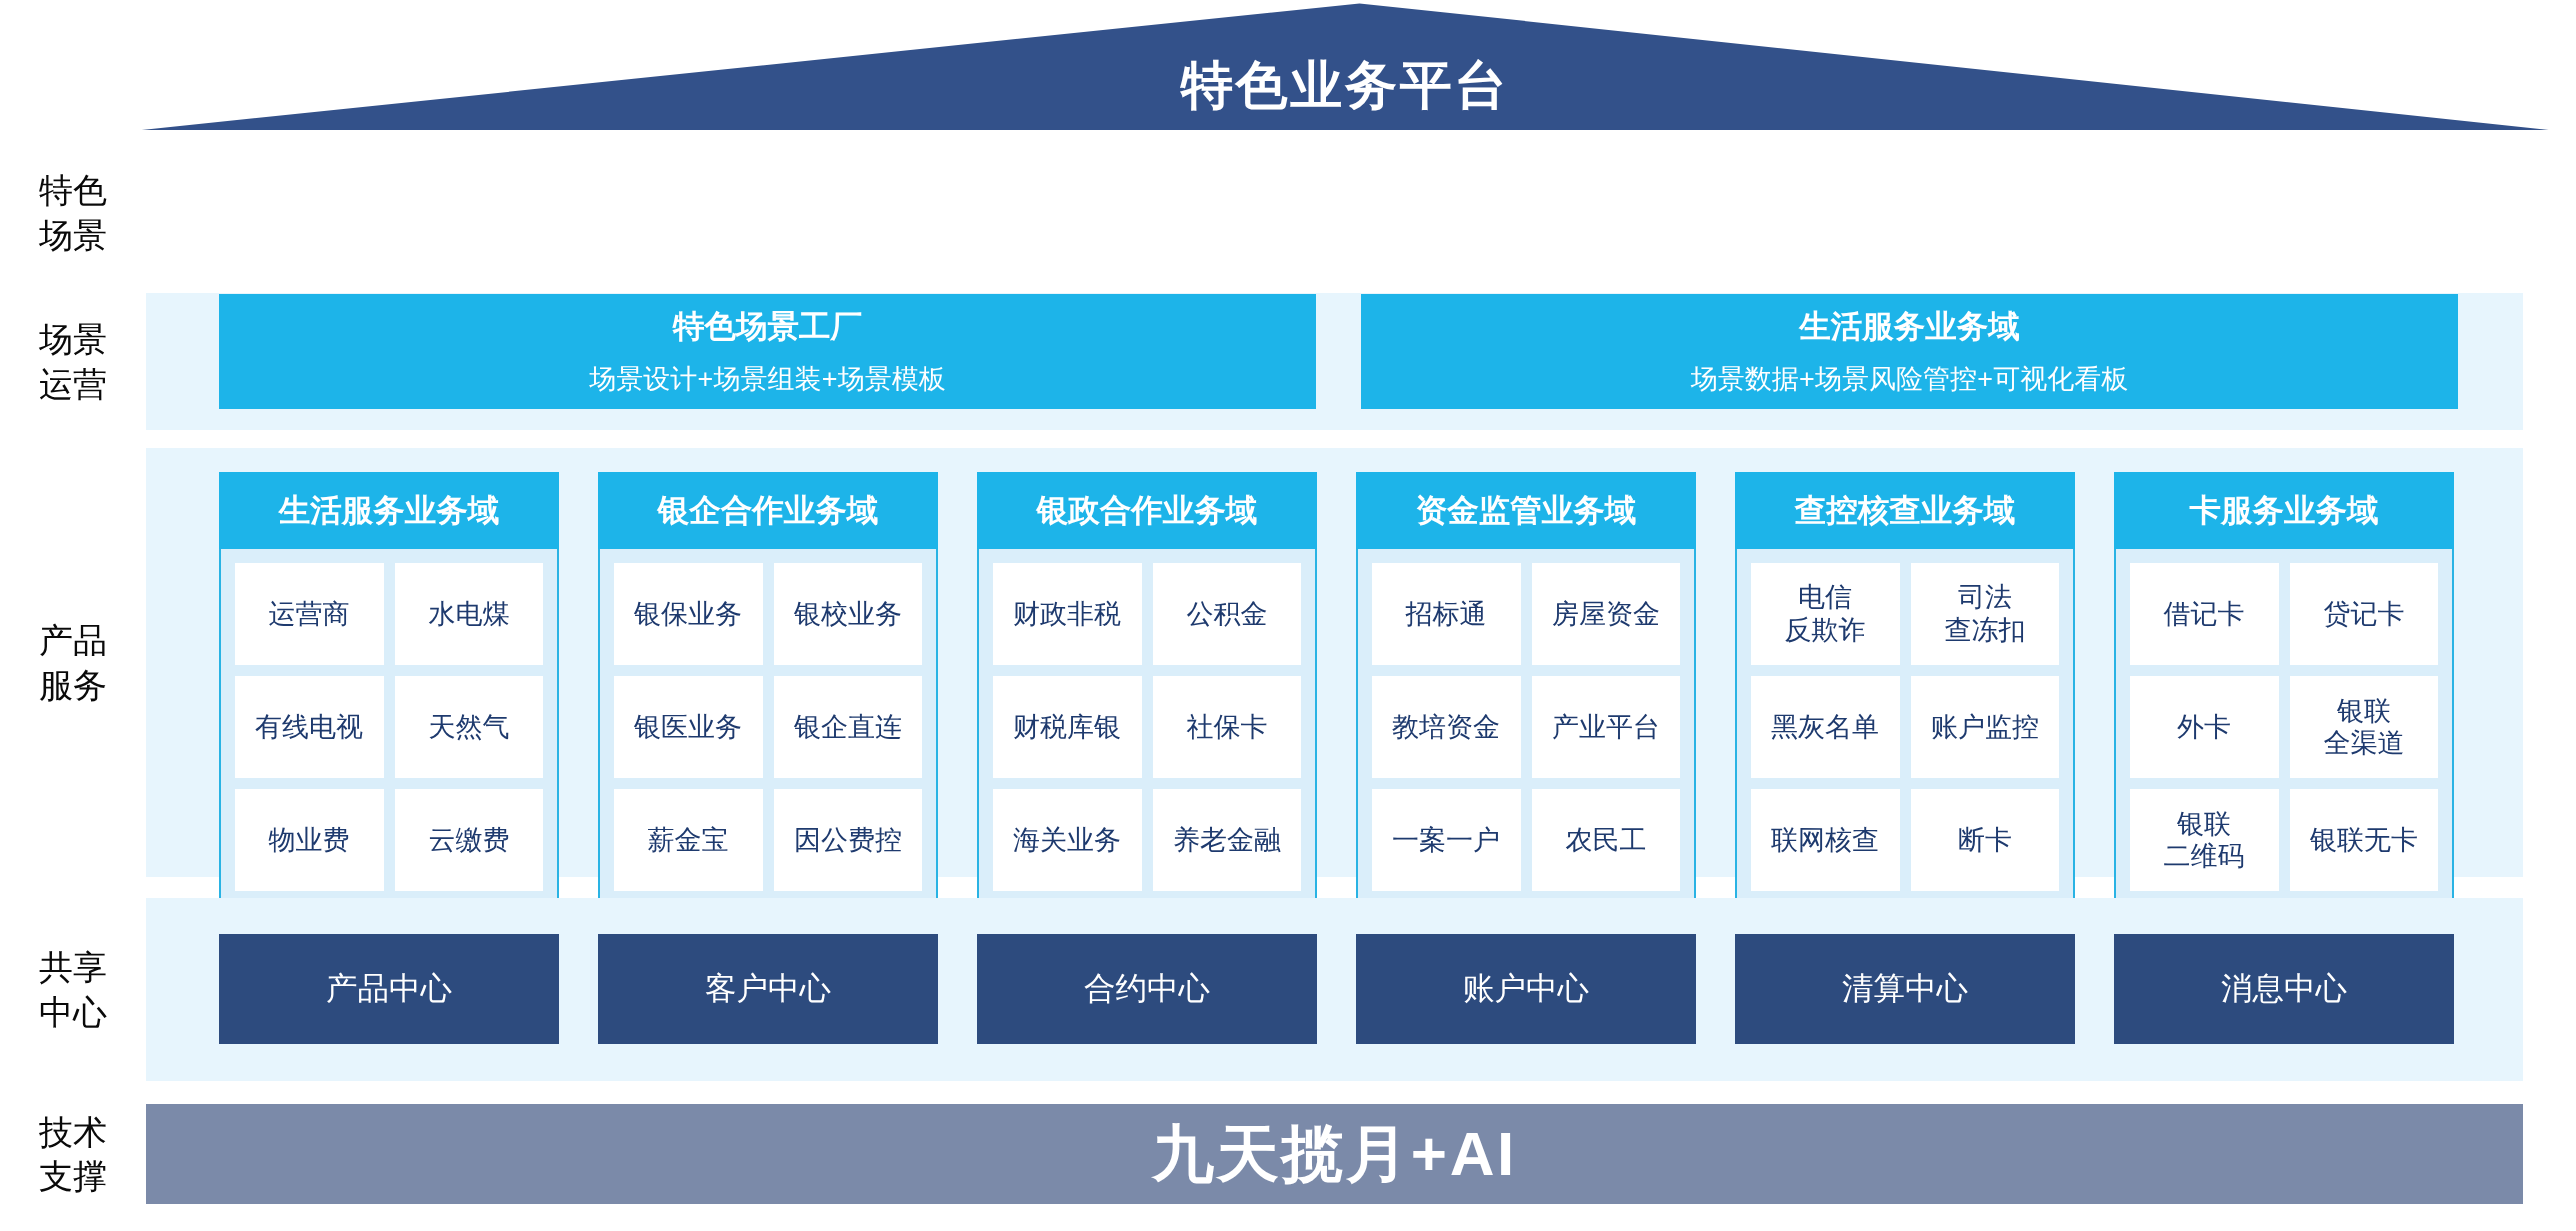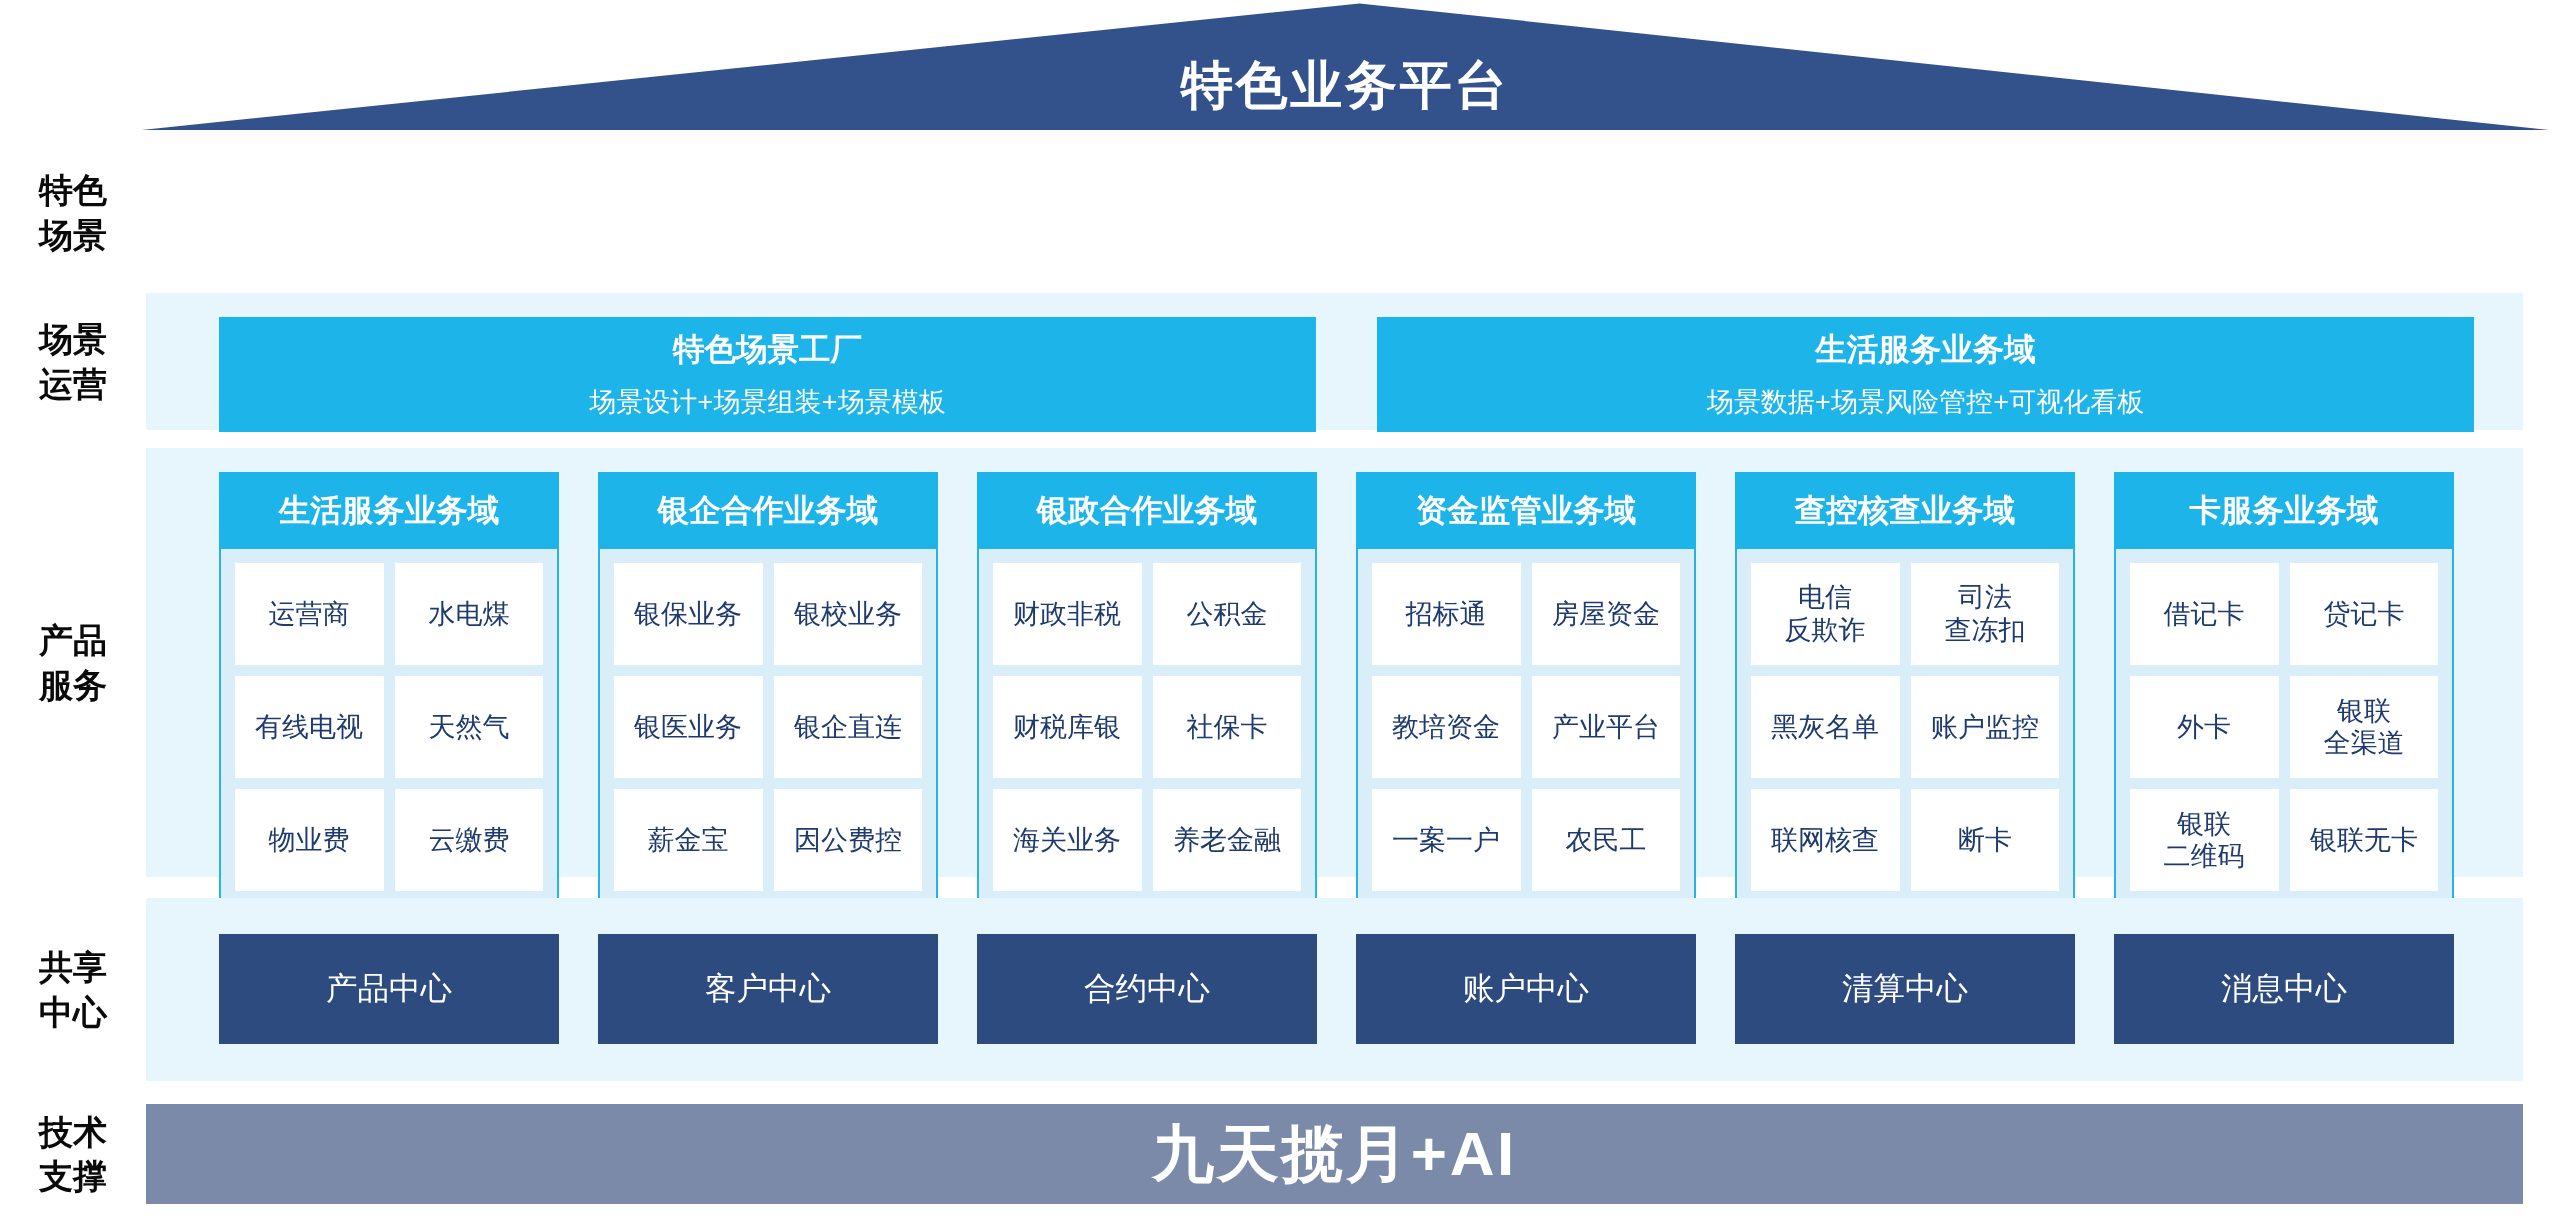--- a/index.html
+++ b/index.html
@@ -19,37 +19,37 @@
   }
   .roof-title{
     position:absolute;left:0;right:0;bottom:9.6px;
     text-align:center;color:#ffffff;
     font-size:52px;font-weight:bold;letter-spacing:2.7px;
   }
   
   .side-label{
     position:absolute;left:0;width:146px;
     display:flex;align-items:center;justify-content:center;
-    color:#0a0a0a;font-size:34px;font-weight:bold;line-height:1.3;
+    color:#0a0a0a;font-size:34px;font-weight:normal;line-height:1.3;
     text-align:center;white-space:pre-line;
   }
   .sl1{top:149px;height:127px;}
   .sl2{top:293px;height:137px;}
   .sl3{top:448px;height:429px;}
   .sl4{top:898px;height:183px;}
   .sl5{top:1104px;height:100px;}
   
   .band{
     position:absolute;left:146px;width:2377px;
     background:#e7f5fd;
     box-sizing:border-box;
     display:flex;padding-left:73px;
   }
   .band1{top:149px;height:127px;gap:38px;padding-top:15px;}
-  .band2{top:293px;height:137px;gap:61px;padding-top:24px;}
+  .band2{top:293px;height:137px;gap:45px;padding-top:1px;}
   .band3{top:448px;height:429px;gap:39px;padding-top:24px;}
   .band4{top:898px;height:183px;gap:39px;padding-top:36px;}
   
   .scene-box{
     width:719px;height:96px;background:#7289ac;
     color:#ffffff;font-size:29px;line-height:1.5;
     display:flex;align-items:center;justify-content:center;text-align:center;
     box-sizing:border-box;padding:0 23px;flex:none;
   }
   

